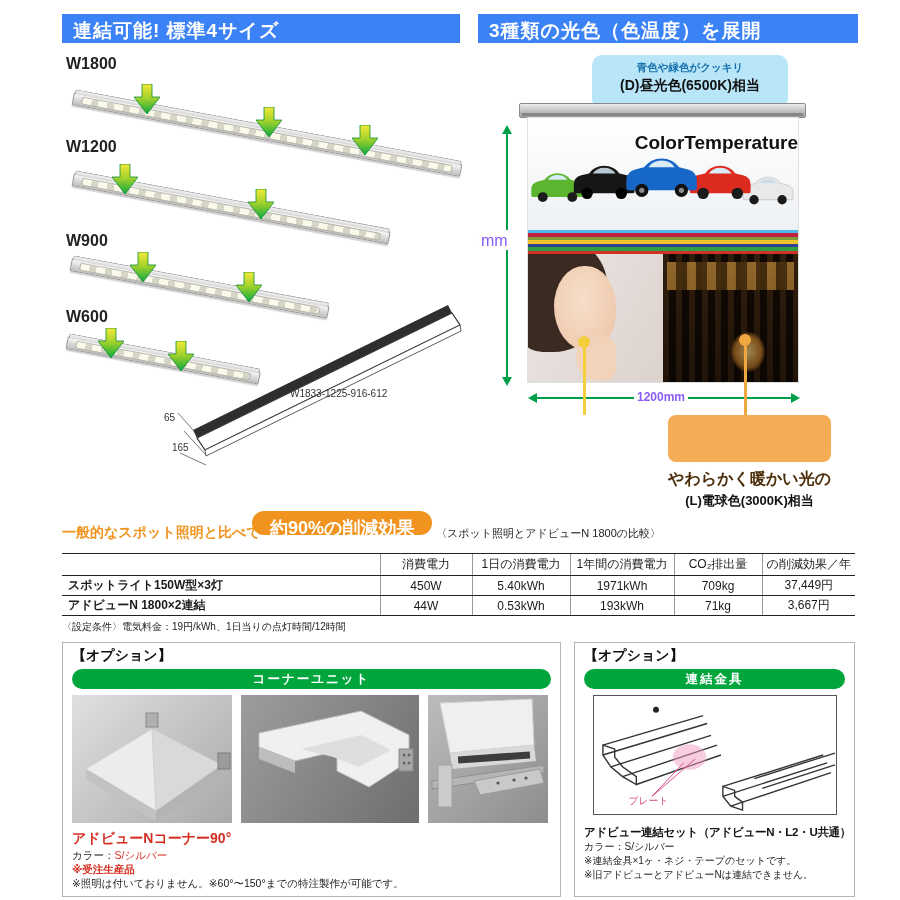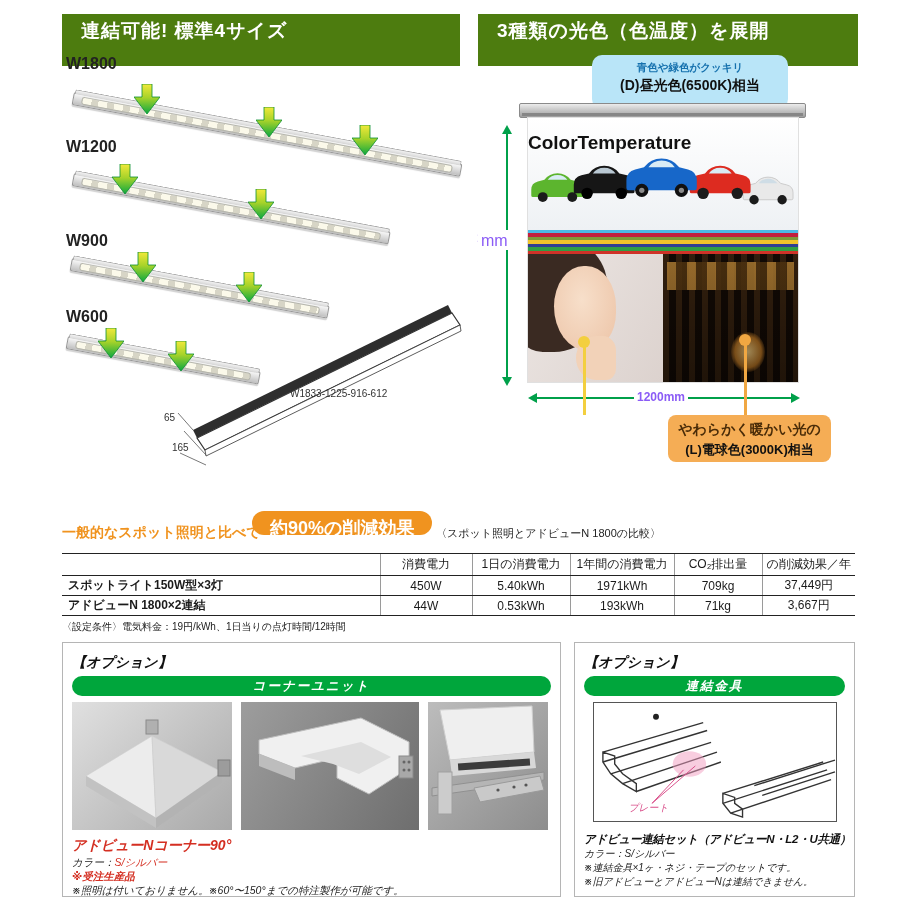--- a/index.html
+++ b/index.html
@@ -1,22 +1,22 @@
 <!DOCTYPE html>
 <html><head>
 <meta charset="utf-8">
 <style>
   * { box-sizing: border-box; }
   body { margin:0; background:#fff; }
   .page { position:relative; width:900px; height:900px; background:#fff; overflow:hidden;
           font-family:"Liberation Sans","DejaVu Sans",sans-serif; color:#1a1a1a; }
 
   
-  .sec-header { position:absolute; height:52px; background:#4d7c0f; color:#fff;
-                font-weight:bold; font-size:19px; line-height:34px; padding-left:19px; letter-spacing:1px; }
+  .sec-header { position:absolute; height:29px; background:#3b82f6; color:#fff;
+                font-weight:bold; font-size:19px; line-height:34px; padding-left:11px; letter-spacing:1px; }
 
   
   .size-label { position:absolute; font-size:16px; font-weight:bold; color:#222; }
 
   
   .lightbar { position:absolute; height:13px; background:linear-gradient(#fafafa,#bfbfbf);
               border:1px solid #979797; border-radius:2px; transform-origin:0 0; transform:rotate(10.5deg);
               box-shadow:0 2px 1px rgba(0,0,0,.18); }
   .lightbar::before { content:""; position:absolute; left:0; right:0; top:-4px; height:4px;
               background:linear-gradient(#f2f2f2,#d4d4d4); border:1px solid #a8a8a8; border-bottom:none;
@@ -25,21 +25,21 @@
               background:repeating-linear-gradient(90deg,#fbf9ea 0 9px,#d7d5c6 9px 16px);
               border:1px solid #b5b5aa; }
   .dn-arrow { position:absolute; z-index:5; }
 
   
   .fixture-bar { position:absolute; left:519px; top:103px; width:287px; height:15px;
               background:linear-gradient(#ececec,#9d9d9d); border:1px solid #8a8a8a; border-radius:2px; }
   .fixture-bar::after { content:""; position:absolute; left:2px; right:2px; bottom:1px; height:3px; background:#868686; }
   .panel { position:absolute; left:528px; top:118px; width:270px; height:264px; background:#fff;
            box-shadow:0 0 0 1px #e0e0e0; }
-  .panel-top { height:112px; background:linear-gradient(#ffffff,#eef1f4); text-align:left; }
+  .panel-top { height:112px; background:linear-gradient(#ffffff,#eef1f4); text-align:right; }
   .panel-title { font-size:19px; font-weight:bold; color:#111; padding-top:14px; letter-spacing:0; }
   .stripes { height:24px; display:flex; flex-direction:column; }
   .stripes div { flex:1; }
   .photos { height:128px; display:flex; }
   .photo-woman { position:relative; width:135px; overflow:hidden; background:linear-gradient(120deg,#ece6e3,#dcd2ce); }
   .photo-woman .hair { position:absolute; left:-16px; top:-14px; width:96px; height:112px; background:#3a2a22;
             border-radius:0 55% 70% 40%; }
   .photo-woman .face { position:absolute; left:26px; top:12px; width:62px; height:84px;
             background:radial-gradient(ellipse at 45% 40%, #f7dfca, #ecc3a6); border-radius:50% 50% 46% 54%; }
   .photo-woman .hand { position:absolute; left:48px; top:82px; width:40px; height:44px;
@@ -91,21 +91,21 @@
               font-size:12px; table-layout:fixed; }
   table.cmp th { border-top:1.5px solid #222; border-bottom:1px solid #222; border-left:1px solid #9a9a9a;
               height:22px; font-weight:normal; text-align:center; padding:0; }
   table.cmp td { border-bottom:1px solid #222; border-left:1px solid #9a9a9a; height:20px;
               text-align:center; padding:0; }
   table.cmp th:first-child, table.cmp td:first-child { border-left:none; text-align:left; padding-left:6px; }
   table.cmp td.rowname { font-weight:bold; }
   .cmp-foot { position:absolute; left:62px; top:620px; font-size:10px; color:#222; }
 
   
-  .opt-box { position:absolute; top:642px; height:255px; border:1px solid #b5b5b5; background:#fff; padding:11px 9px;font-style:italic; }
+  .opt-box { position:absolute; top:642px; height:255px; border:1px solid #b5b5b5; background:#fff; padding:4px 9px; }
   .opt-label { font-size:14px; font-weight:bold; color:#111; }
   .opt-pill { margin-top:4px; height:20px; line-height:20px; background:#00a63c; border-radius:10px;
               color:#fff; font-size:12.5px; font-weight:bold; text-align:center; letter-spacing:2px; }
   .opt-photos { margin-top:6px; display:flex; gap:9px; height:128px; }
   .opt-photo { position:relative; overflow:hidden; }
   .opt-photo svg { display:block; width:100%; height:100%; }
   .ph1 { width:160px; background:linear-gradient(135deg,#e0e0e0,#a9a9a9); }
   .ph2 { width:178px; background:linear-gradient(120deg,#9d9d9d,#6e6e6e); }
   .ph3 { width:120px; background:linear-gradient(135deg,#bcbcbc,#8d8d8d); }
   .opt-title { margin-top:7px; font-size:14px; font-weight:bold; color:#d42f22; }
@@ -275,21 +275,21 @@
   <div class="tri left" style="left:528px; top:393px;"></div>
   <div class="tri right" style="left:791px; top:393px;"></div>
   <div class="dim-text" style="left:634px; top:390px; font-size:12px;">1200mm</div>
 
   <div class="dot y" style="left:578px; top:336px;"></div>
   <div class="stem y" style="left:583px; top:346px; height:69px;"></div>
   <div class="dot o" style="left:739px; top:334px;"></div>
   <div class="stem o" style="left:744px; top:344px; height:71px;"></div>
 
   <div class="callout co-orange" style="left:668px; top:415px; width:163px; height:47px; border-radius:8px;">
-    <div class="l1" style="font-size:14px; ">やわらかく暖かい光の</div>
+    <div class="l1" style="font-size:16px; margin-top:48px;">やわらかく暖かい光の</div>
     <div class="l2" style="font-size:13px;">(L)電球色(3000K)相当</div>
   </div>
 
   <div class="cmp-lead">一般的なスポット照明と比べて</div>
   <div class="cmp-badge">約90%の削減効果</div>
   <div class="cmp-note">〈スポット照明とアドビューN 1800の比較〉</div>
 
   <table class="cmp">
     <colgroup>
         <col style="width:318px">

